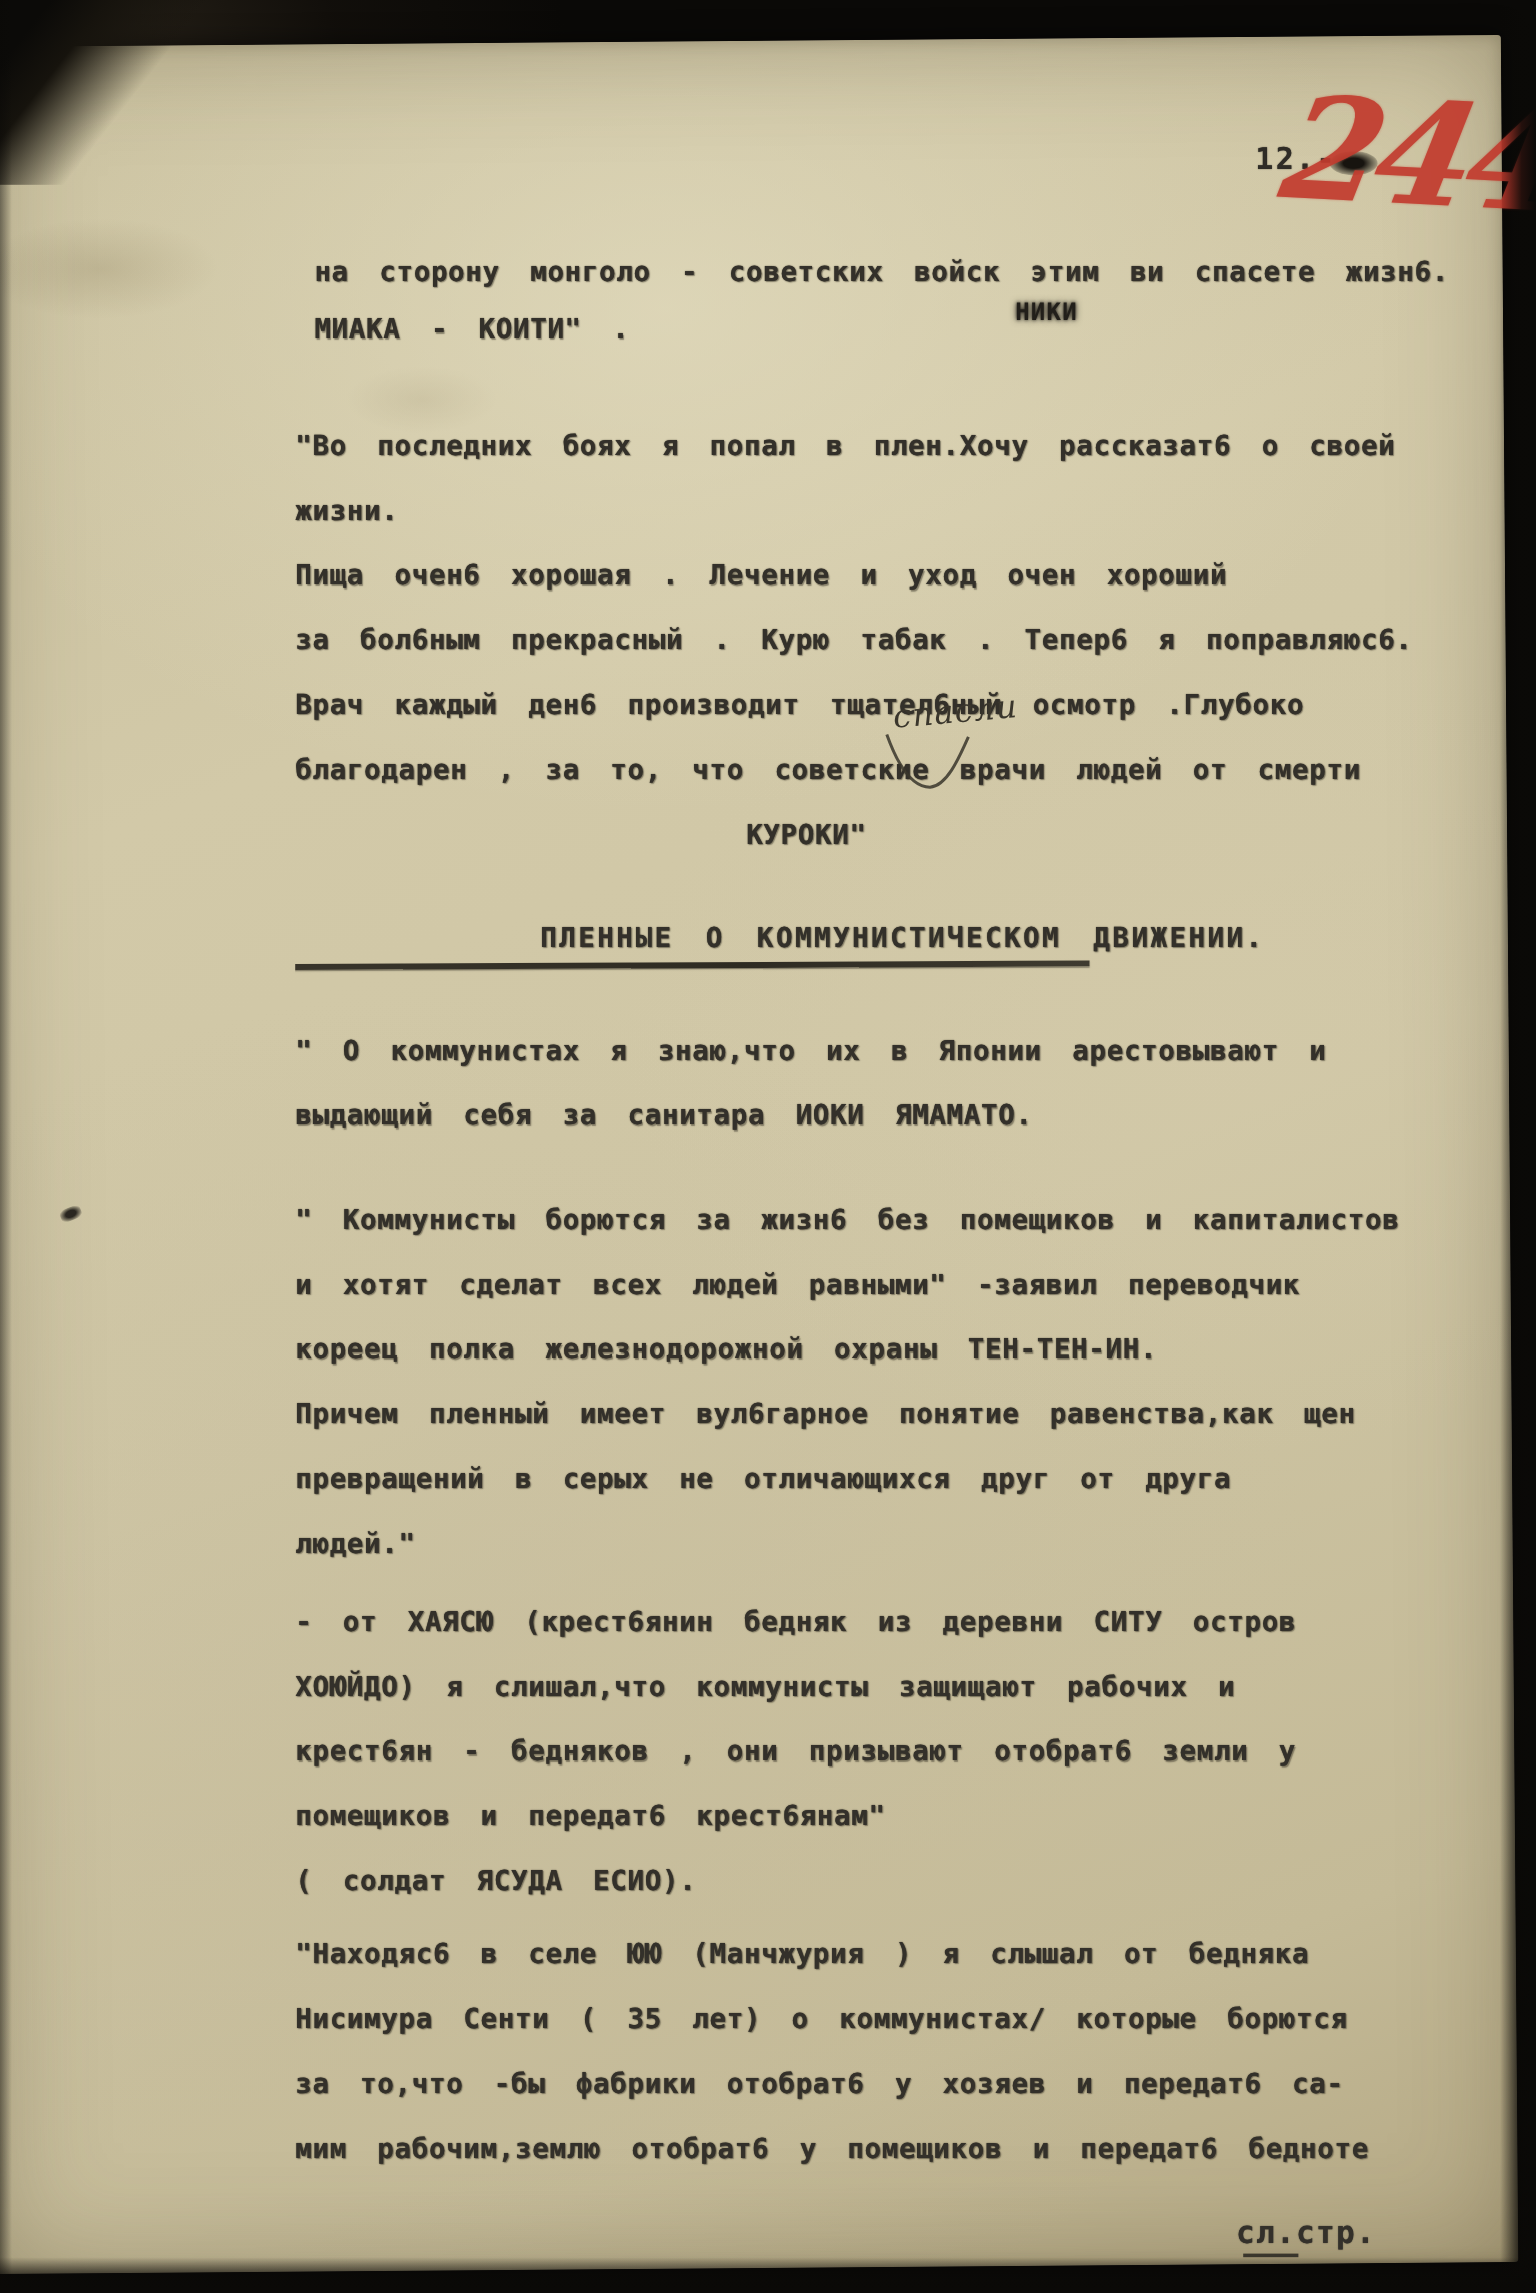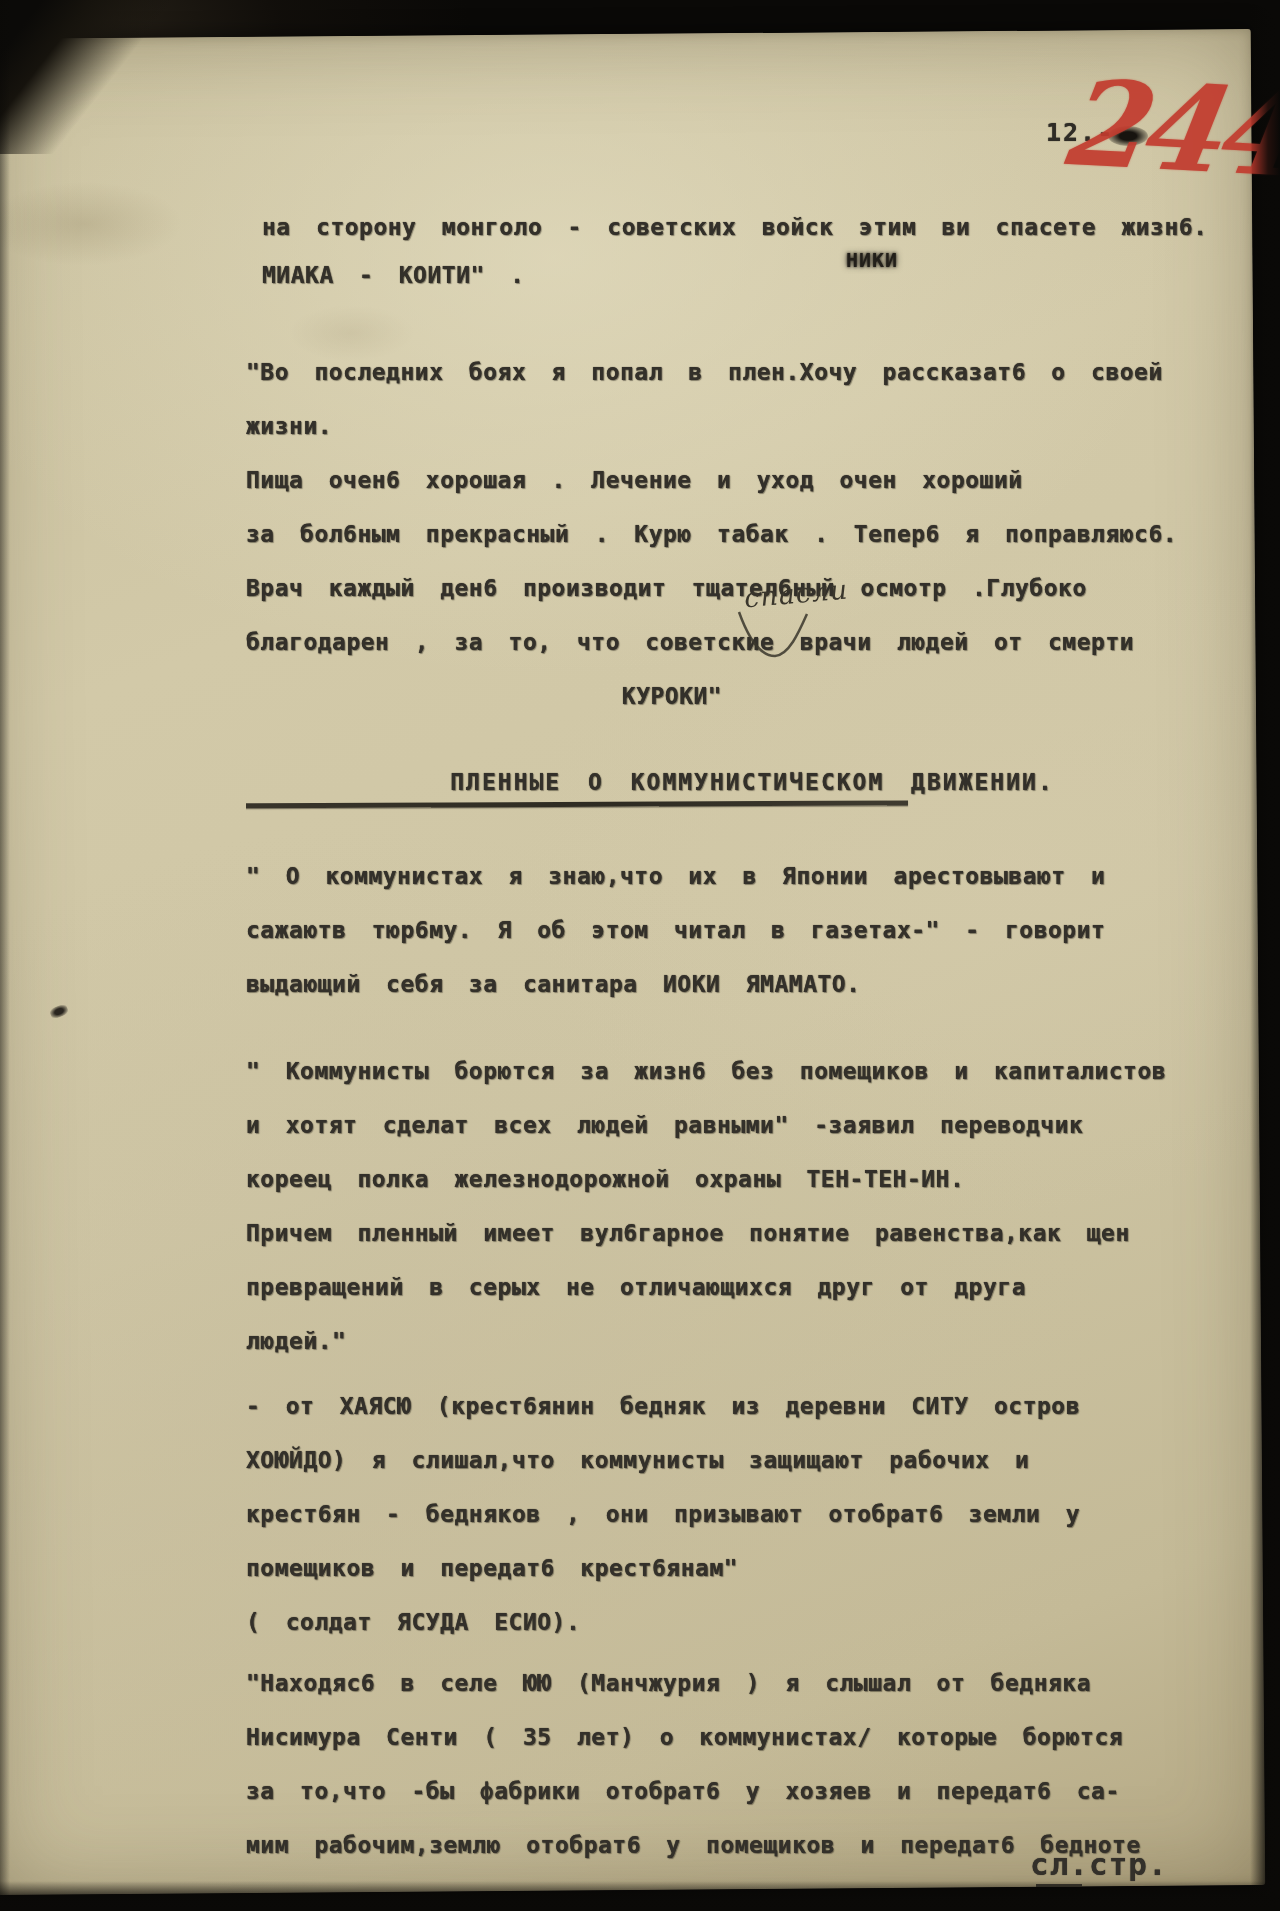--- a/index.html
+++ b/index.html
@@ -65,21 +65,21 @@
   #red-num{position:absolute;left:1072px;top:70px;line-height:1;
     font-family:"DejaVu Serif",serif;font-style:italic;font-weight:700;font-size:118px;
     color:#c23b2e;letter-spacing:-6px;opacity:.92;
     transform:rotate(3deg) skewX(-8deg);text-shadow:0 0 2px rgba(194,59,46,.55);}
   #insert-note{position:absolute;left:744px;top:578px;
     font-family:"DejaVu Serif",serif;font-style:italic;font-size:27px;color:#3a362c;
     letter-spacing:1px;transform:rotate(-5deg);}
   #insert-caret{position:absolute;left:735px;top:610px;}
   #smudge-word{position:absolute;left:846px;top:248px;font-size:20px;font-weight:700;color:#221f1a;
     letter-spacing:1px;text-shadow:0 0 3px #221f1a,0 0 6px rgba(34,31,26,.7);}
-  #footer-note{position:absolute;left:1030px;top:1846px;font-size:31px;font-weight:700;color:#33302a;
+  #footer-note{position:absolute;left:1030px;top:1846px;font-size:26px;font-weight:700;color:#33302a;
     letter-spacing:1px;text-shadow:0 0 1px #33302a;}
   #footer-note::after{content:"";position:absolute;left:6px;bottom:-5px;width:46px;height:3px;background:#3a362c;}
   #ink-mark{position:absolute;left:50px;top:1006px;width:18px;height:11px;transform:rotate(-22deg);
     background:radial-gradient(ellipse,#2a2620 35%, rgba(42,38,32,.4) 65%, transparent 80%);}
 </style>
 </head>
 <body>
 
 <div class="photo">
   <div class="paper"></div>
@@ -99,21 +99,20 @@
         <div class="line">благодарен , за то, что  советские  врачи  людей от смерти</div>
       </div>
       <div class="block center">
         <div class="line">КУРОКИ"</div>
       </div>
       <div class="block heading">
         <div class="line">ПЛЕННЫЕ О КОММУНИСТИЧЕСКОМ ДВИЖЕНИИ.</div>
       </div>
       <div class="block para">
         <div class="line">" О коммунистах я знаю,что  их в Японии  арестовывают  и</div>
-        <div class="line">сажаютв тюр6му. Я об этом  читал в газетах-" - говорит</div>
         <div class="line">выдающий себя  за санитара  ИОКИ ЯМАМАТО.</div>
       </div>
       <div class="block para">
         <div class="line">" Коммунисты  борются  за жизн6 без помещиков и капиталистов</div>
         <div class="line">и хотят  сделат  всех людей  равными" -заявил  переводчик</div>
         <div class="line">кореец  полка  железнодорожной  охраны  ТЕН-ТЕН-ИН.</div>
         <div class="line">Причем пленный  имеет  вул6гарное  понятие  равенства,как щен</div>
         <div class="line">превращений  в серых  не отличающихся  друг от друга</div>
         <div class="line">людей."</div>
       </div>

